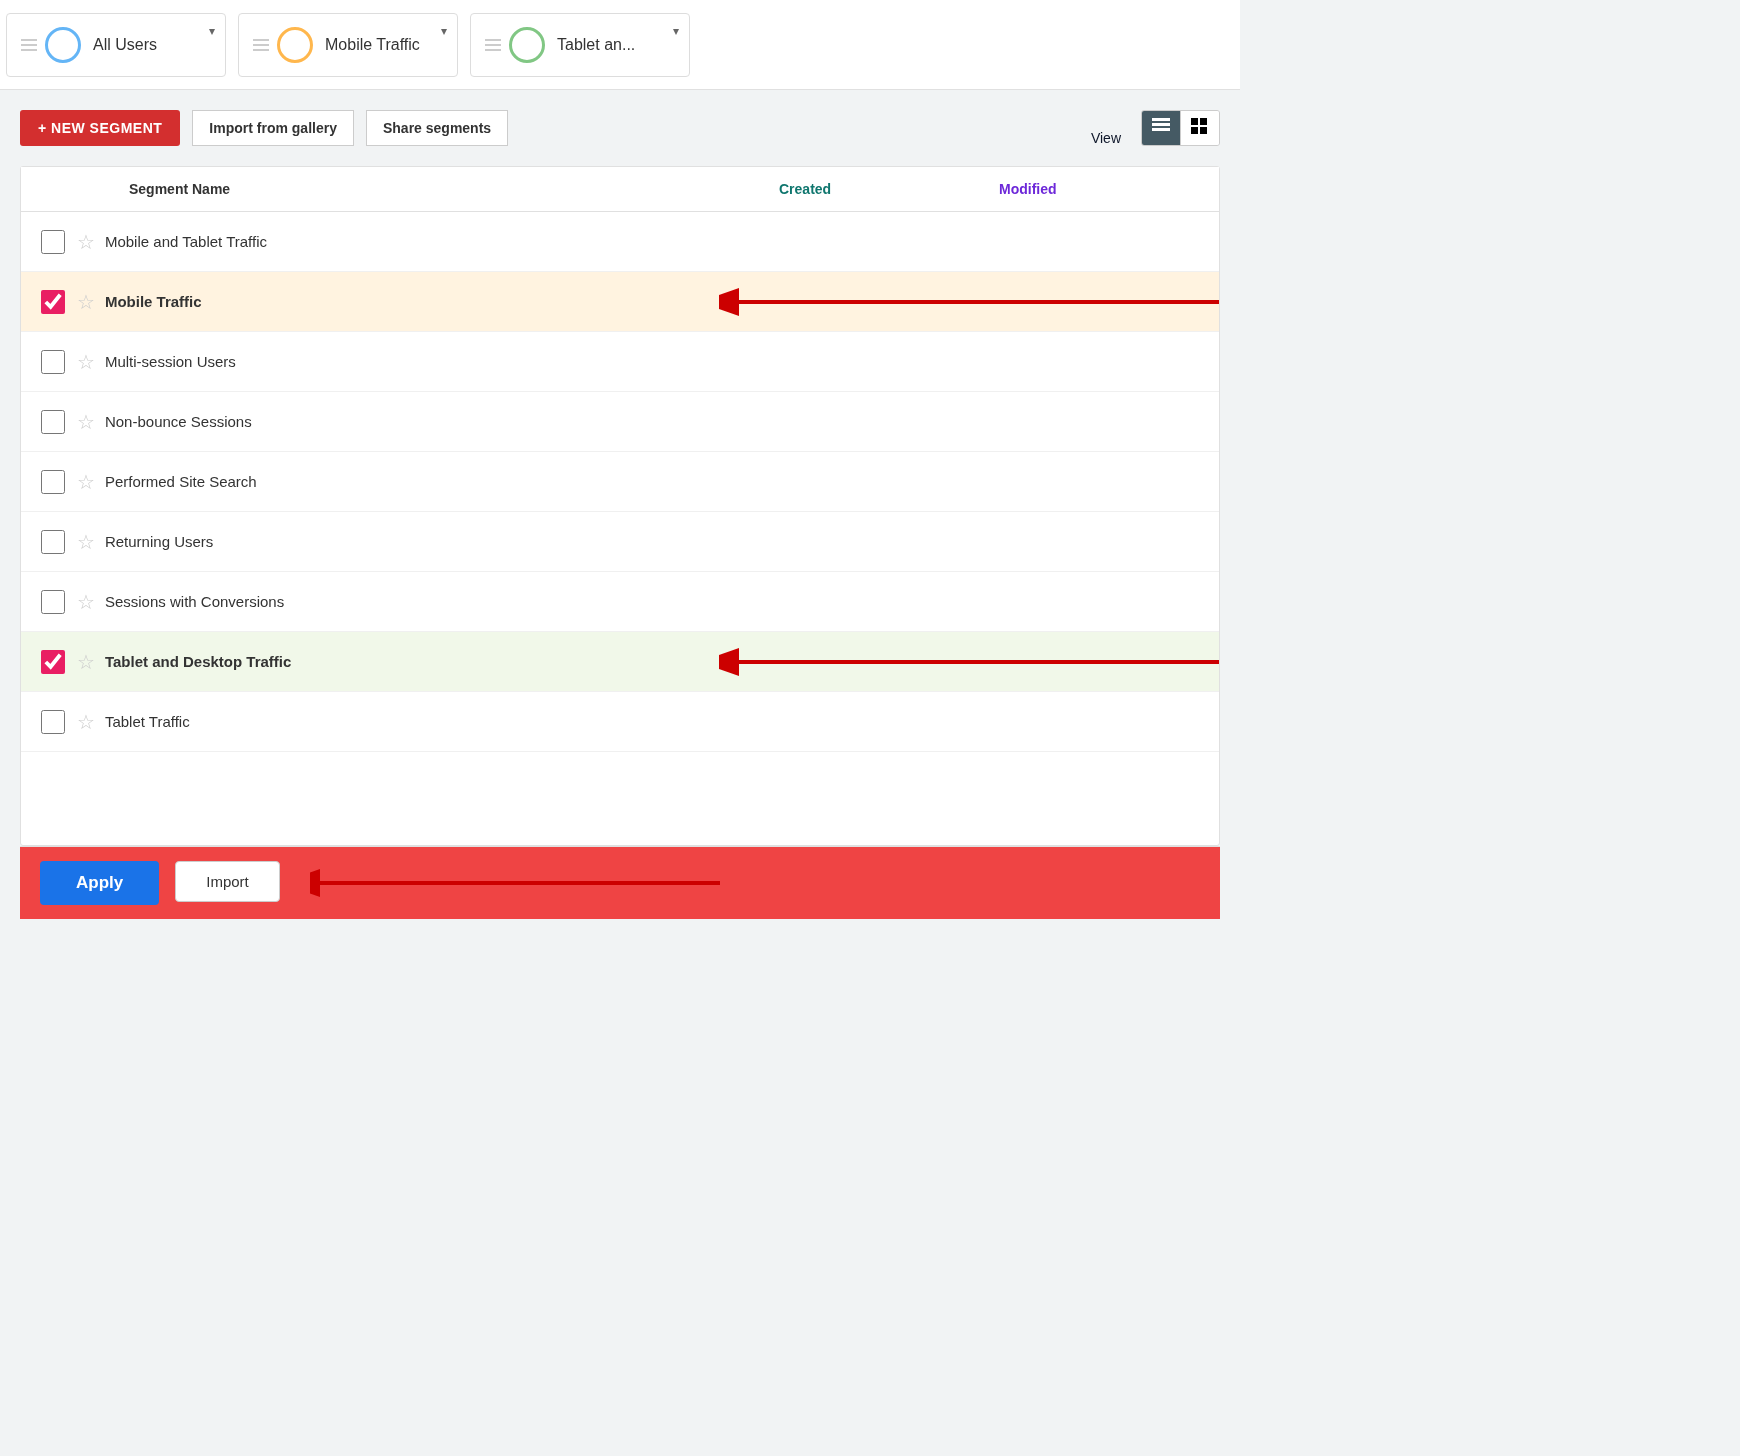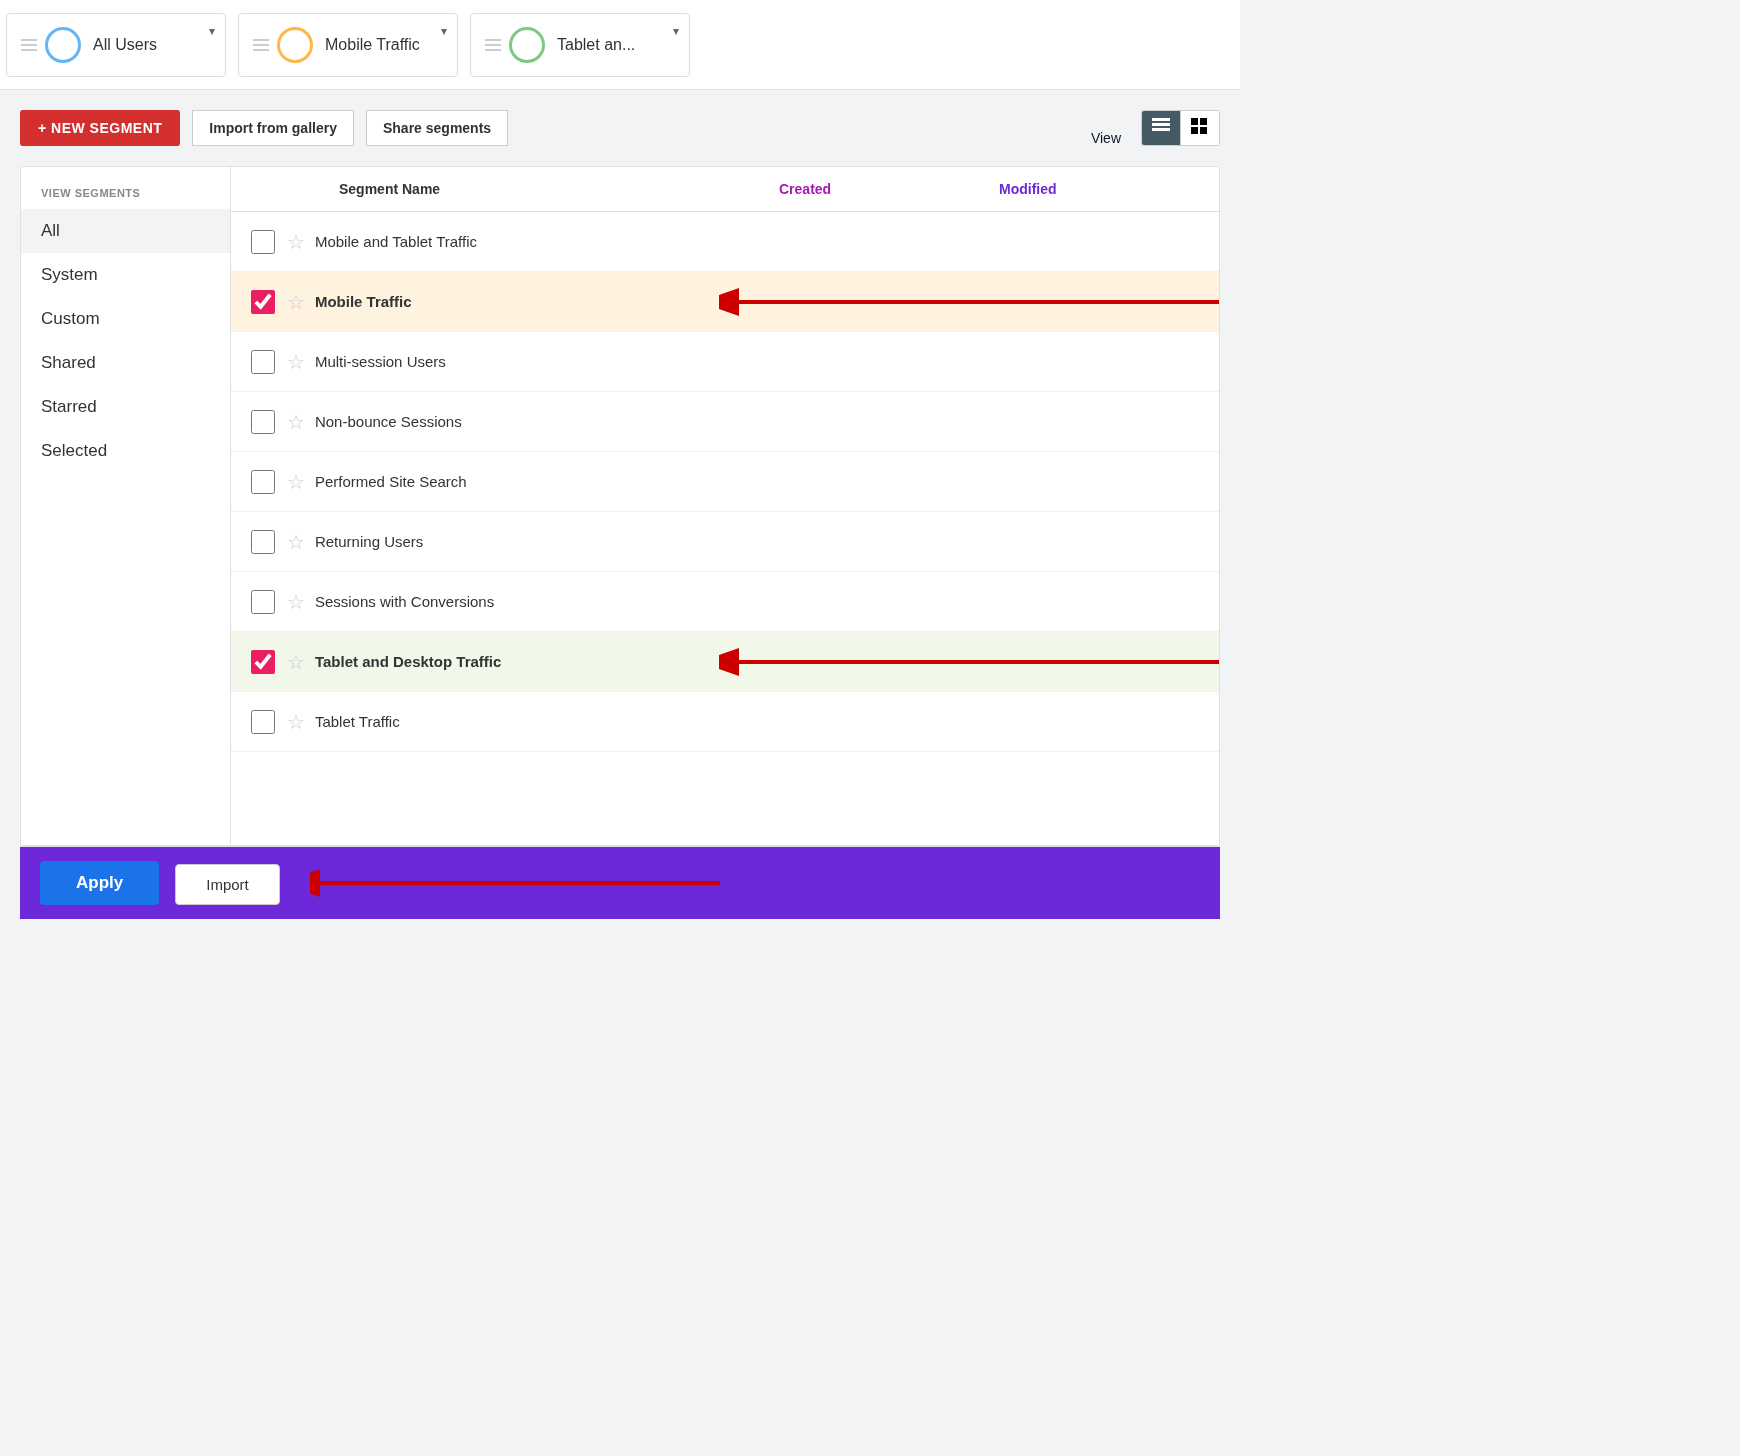--- a/index.html
+++ b/index.html
@@ -167,21 +167,21 @@
       overflow: hidden;
     }
     .table-header {
       display: flex;
       align-items: center;
       padding: 14px 20px;
       border-bottom: 1px solid #e0e0e0;
       background: #fff;
     }
     .col-name { flex: 1; font-size: 14px; font-weight: bold; color: #333; }
-    .col-created { width: 220px; font-size: 14px; font-weight: bold; color: #a21caf; }
+    .col-created { width: 220px; font-size: 14px; font-weight: bold; color: #0f766e; }
     .col-modified { width: 200px; font-size: 14px; font-weight: bold; color: #6d28d9; }
 
     .table-row {
       display: flex;
       align-items: center;
       padding: 14px 20px;
       border-bottom: 1px solid #f0f0f0;
       background: #fff;
       min-height: 60px;
     }
@@ -213,25 +213,25 @@
       flex: 1;
     }
     .row-name.bold {
       font-weight: bold;
     }
     .row-created { width: 220px; font-size: 14px; color: #555; }
     .row-modified { width: 200px; font-size: 14px; color: #555; }
 
     
     .bottom-bar {
-      background: #6d28d9;
+      background: #ef4444;
       border-top: 1px solid #e0e0e0;
       padding: 14px 20px;
       display: flex;
-      align-items: flex-end;
+      align-items: flex-start;
       gap: 16px;
       margin-top: 0;
     }
     .btn-apply {
       background: #1a73e8;
       color: #fff;
       border: none;
       padding: 12px 36px;
       font-size: 17px;
       font-weight: bold;
@@ -305,41 +305,20 @@
           <rect x="9" y="0" width="7" height="7" fill="currentColor"></rect>
           <rect x="0" y="9" width="7" height="7" fill="currentColor"></rect>
           <rect x="9" y="9" width="7" height="7" fill="currentColor"></rect>
         </svg>
       </button>
     </div>
   </div>
 
   <div class="panel-layout">
 
-    <div class="sidebar">
-      <div class="sidebar-section-label">VIEW SEGMENTS</div>
-      <div class="sidebar-item active">
-        <span>All</span>
-      </div>
-      <div class="sidebar-item">
-        <span>System</span>
-      </div>
-      <div class="sidebar-item">
-        <span>Custom</span>
-      </div>
-      <div class="sidebar-item">
-        <span>Shared</span>
-      </div>
-      <div class="sidebar-item">
-        <span>Starred</span>
-      </div>
-      <div class="sidebar-item">
-        <span>Selected</span>
-      </div>
-    </div>
 
     <div class="segments-table">
 
       <div class="table-header">
         <div style="width:36px; margin-right:12px;"></div>
         <div style="width:30px; margin-right:10px;"></div>
         <div class="col-name">Segment Name</div>
         <div class="col-created">Created</div>
         <div class="col-modified">Modified</div>
       </div>

